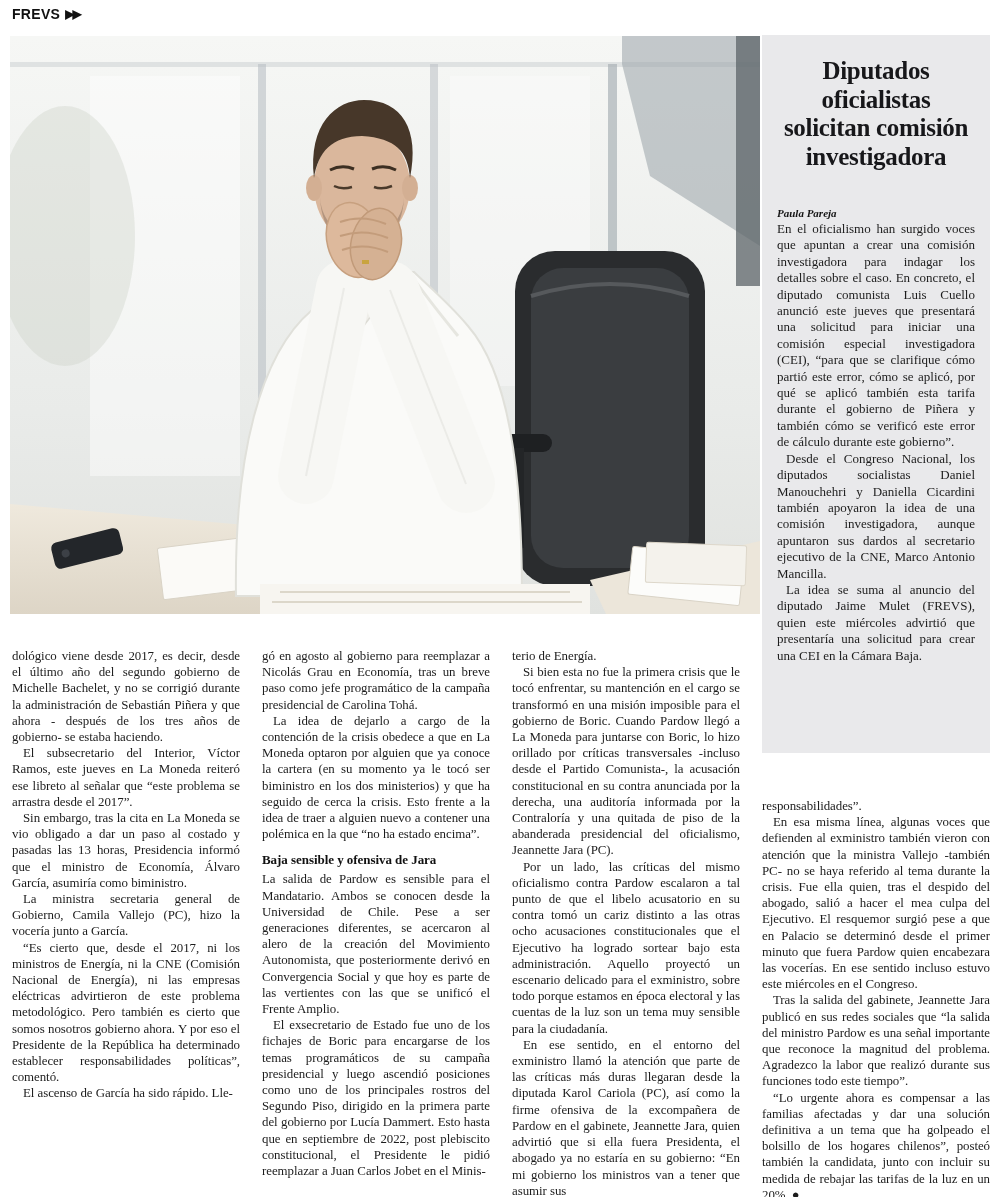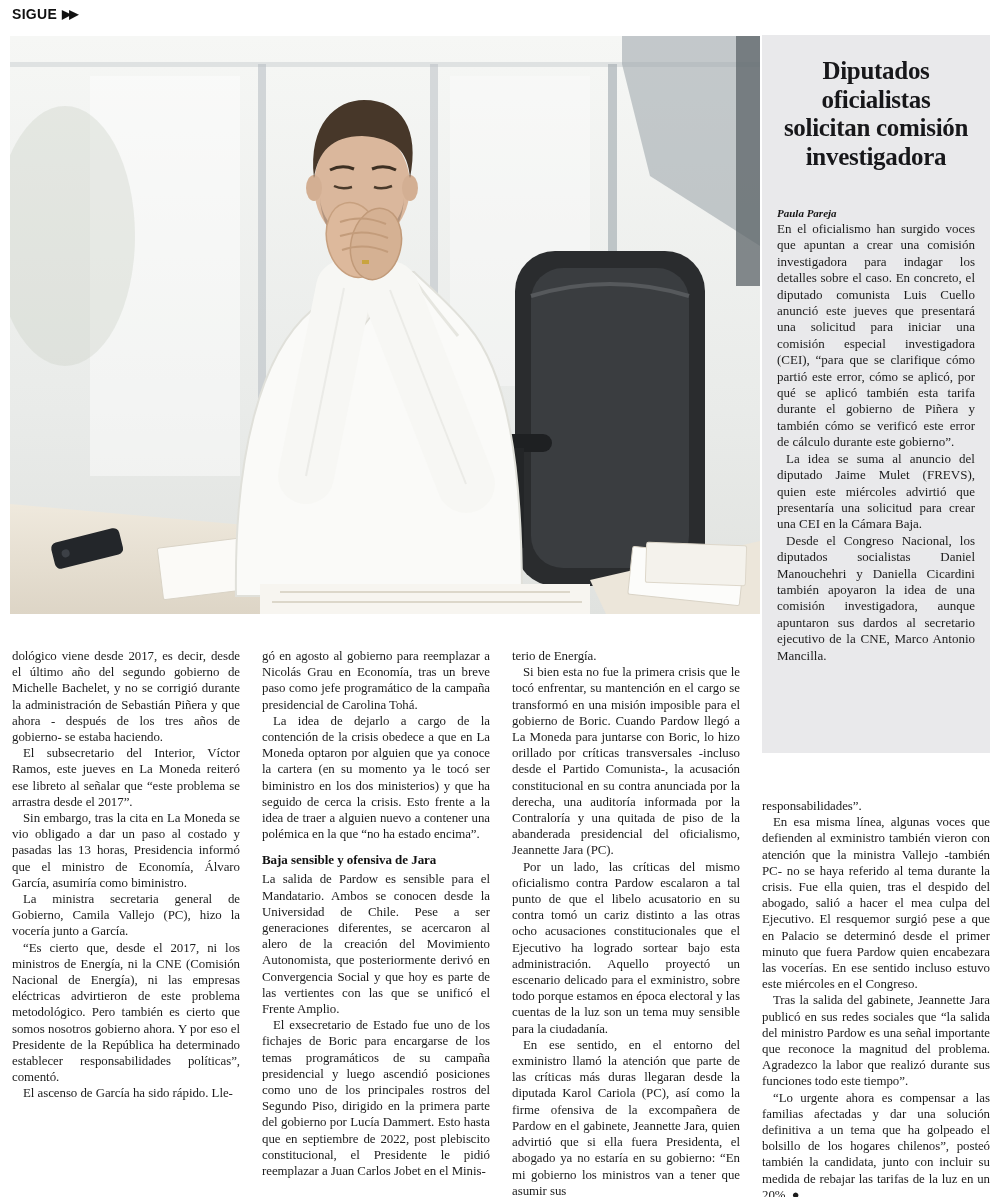--- a/index.html
+++ b/index.html
@@ -78,21 +78,21 @@
     text-align: justify; color: #1c1c1c;
   }
   .sidebar p.ind { text-indent: 9px; }
 </style>
 </head>
 <body>
 
 <div class="page">
 
   <div class="kicker">
-    <span>SIGUE</span>
+    <span>FREVS</span>
     <span class="arrows">▶▶</span>
   </div>
 
   <div class="photo">
     <svg viewBox="0 0 750 578" preserveAspectRatio="xMidYMid slice">
       <defs>
         <linearGradient id="bg" x1="0" y1="0" x2="0" y2="1">
           <stop offset="0" stop-color="#f6f7f5"></stop>
           <stop offset="0.65" stop-color="#e9ebe9"></stop>
           <stop offset="1" stop-color="#e0e2df"></stop>
@@ -202,22 +202,22 @@
     <p>terio de Energía.</p>
     <p class="ind">Si bien esta no fue la primera crisis que le tocó enfrentar, su mantención en el cargo se transformó en una misión imposible para el gobierno de Boric. Cuando Pardow llegó a La Moneda para juntarse con Boric, lo hizo orillado por críticas transversales -incluso desde el Partido Comunista-, la acusación constitucional en su contra anunciada por la derecha, una auditoría informada por la Contraloría y una quitada de piso de la abanderada presidencial del oficialismo, Jeannette Jara (PC).</p>
     <p class="ind">Por un lado, las críticas del mismo oficialismo contra Pardow escalaron a tal punto de que el libelo acusatorio en su contra tomó un cariz distinto a las otras ocho acusaciones constitucionales que el Ejecutivo ha logrado sortear bajo esta administración. Aquello proyectó un escenario delicado para el exministro, sobre todo porque estamos en época electoral y las cuentas de la luz son un tema muy sensible para la ciudadanía.</p>
     <p class="ind">En ese sentido, en el entorno del exministro llamó la atención que parte de las críticas más duras llegaran desde la diputada Karol Cariola (PC), así como la firme ofensiva de la excompañera de Pardow en el gabinete, Jeannette Jara, quien advirtió que si ella fuera Presidenta, el abogado ya no estaría en su gobierno: “En mi gobierno los ministros van a tener que asumir sus</p>
   </div>
 
   <aside class="sidebar">
     <h2>Diputados oficialistas solicitan comisión investigadora</h2>
     <div class="byline">Paula Pareja</div>
     <p>En el oficialismo han surgido voces que apuntan a crear una comisión investigadora para indagar los detalles sobre el caso. En concreto, el diputado comunista Luis Cuello anunció este jueves que presentará una solicitud para iniciar una comisión especial investigadora (CEI), “para que se clarifique cómo partió este error, cómo se aplicó, por qué se aplicó también esta tarifa durante el gobierno de Piñera y también cómo se verificó este error de cálculo durante este gobierno”.</p>
+    <p class="ind">Desde el Congreso Nacional, los diputados socialistas Daniel Manouchehri y Daniella Cicardini también apoyaron la idea de una comisión investigadora, aunque apuntaron sus dardos al secretario ejecutivo de la CNE, Marco Antonio Mancilla.</p>
     <p class="ind">La idea se suma al anuncio del diputado Jaime Mulet (FREVS), quien este miércoles advirtió que presentaría una solicitud para crear una CEI en la Cámara Baja.</p>
-    <p class="ind">Desde el Congreso Nacional, los diputados socialistas Daniel Manouchehri y Daniella Cicardini también apoyaron la idea de una comisión investigadora, aunque apuntaron sus dardos al secretario ejecutivo de la CNE, Marco Antonio Mancilla.</p>
   </aside>
 
   <div class="col col-4">
     <p>responsabilidades”.</p>
     <p class="ind">En esa misma línea, algunas voces que defienden al exministro también vieron con atención que la ministra Vallejo -también PC- no se haya referido al tema durante la crisis. Fue ella quien, tras el despido del abogado, salió a hacer el mea culpa del Ejecutivo. El resquemor surgió pese a que en Palacio se determinó desde el primer minuto que fuera Pardow quien encabezara las vocerías. En ese sentido incluso estuvo este miércoles en el Congreso.</p>
     <p class="ind">Tras la salida del gabinete, Jeannette Jara publicó en sus redes sociales que “la salida del ministro Pardow es una señal importante que reconoce la magnitud del problema. Agradezco la labor que realizó durante sus funciones todo este tiempo”.</p>
     <p class="ind">“Lo urgente ahora es compensar a las familias afectadas y dar una solución definitiva a un tema que ha golpeado el bolsillo de los hogares chilenos”, posteó también la candidata, junto con incluir su medida de rebajar las tarifas de la luz en un 20%. ●</p>
   </div>
 
 </div>

